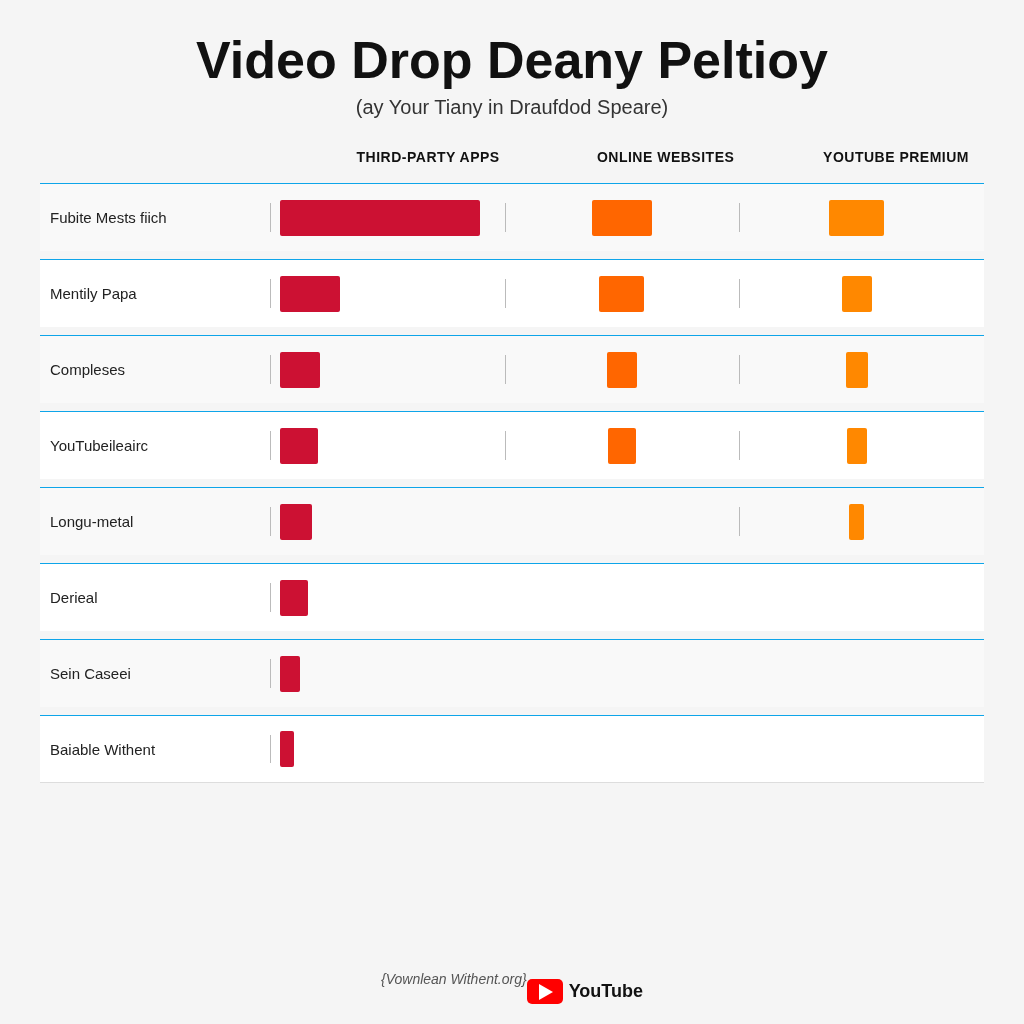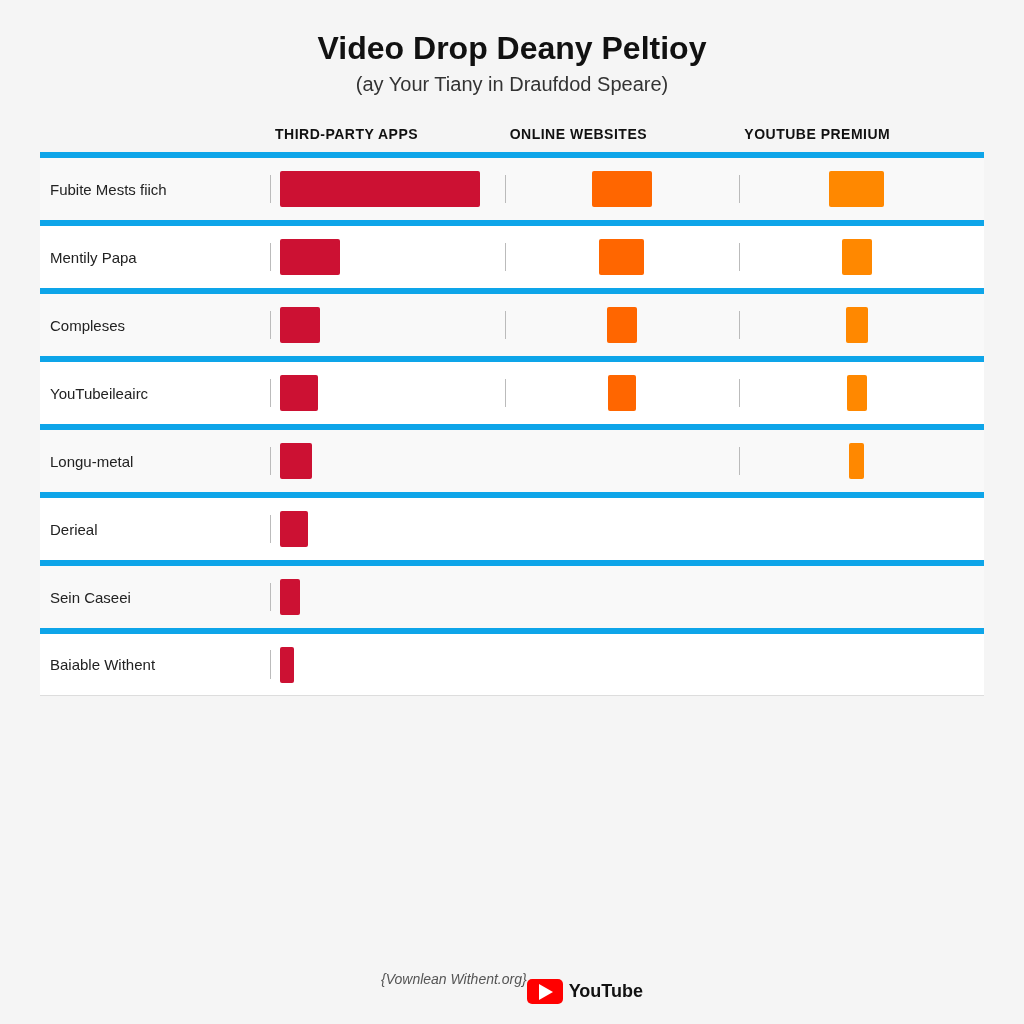--- a/index.html
+++ b/index.html
@@ -9,21 +9,21 @@
       width: 1024px;
       height: 1024px;
       overflow: hidden;
       display: flex;
       flex-direction: column;
       align-items: center;
       padding: 30px 40px 20px;
     }
 
     .title {
-      font-size: 32px;
+      font-size: 52px;
       font-weight: 900;
       color: #111;
       text-align: center;
       margin-bottom: 6px;
     }
 
     .subtitle {
       font-size: 20px;
       font-weight: 400;
       color: #333;
@@ -41,42 +41,43 @@
       display: grid;
       grid-template-columns: 220px 1fr 1fr 1fr;
       margin-bottom: 10px;
       padding: 0 10px;
     }
 
     .col-label {
       font-size: 14px;
       font-weight: 900;
       color: #111;
-      text-align: left;
+      text-align: right;
       text-transform: uppercase;
       letter-spacing: 0.5px;
       padding: 0 5px;
     }
 
     .col-label:first-child { text-align: left; }
 
     .chart-body {
       flex: 1;
       display: flex;
       flex-direction: column;
     }
 
     .chart-row {
       display: grid;
       grid-template-columns: 220px 1fr 1fr 1fr;
       align-items: center;
-      border-top: 6px solid #0ea5e9;
+      border-top: 1px solid #0ea5e9;
       min-height: 68px;
       padding: 8px 10px;
       background: #fff;
+      margin-top: 8px;
     }
 
     .chart-row:nth-child(odd) { background: #f9f9f9; }
     .chart-row:last-child { border-bottom: 1px solid #ddd; }
 
     .row-label {
       font-size: 15px;
       color: #222;
       padding-right: 10px;
     }

